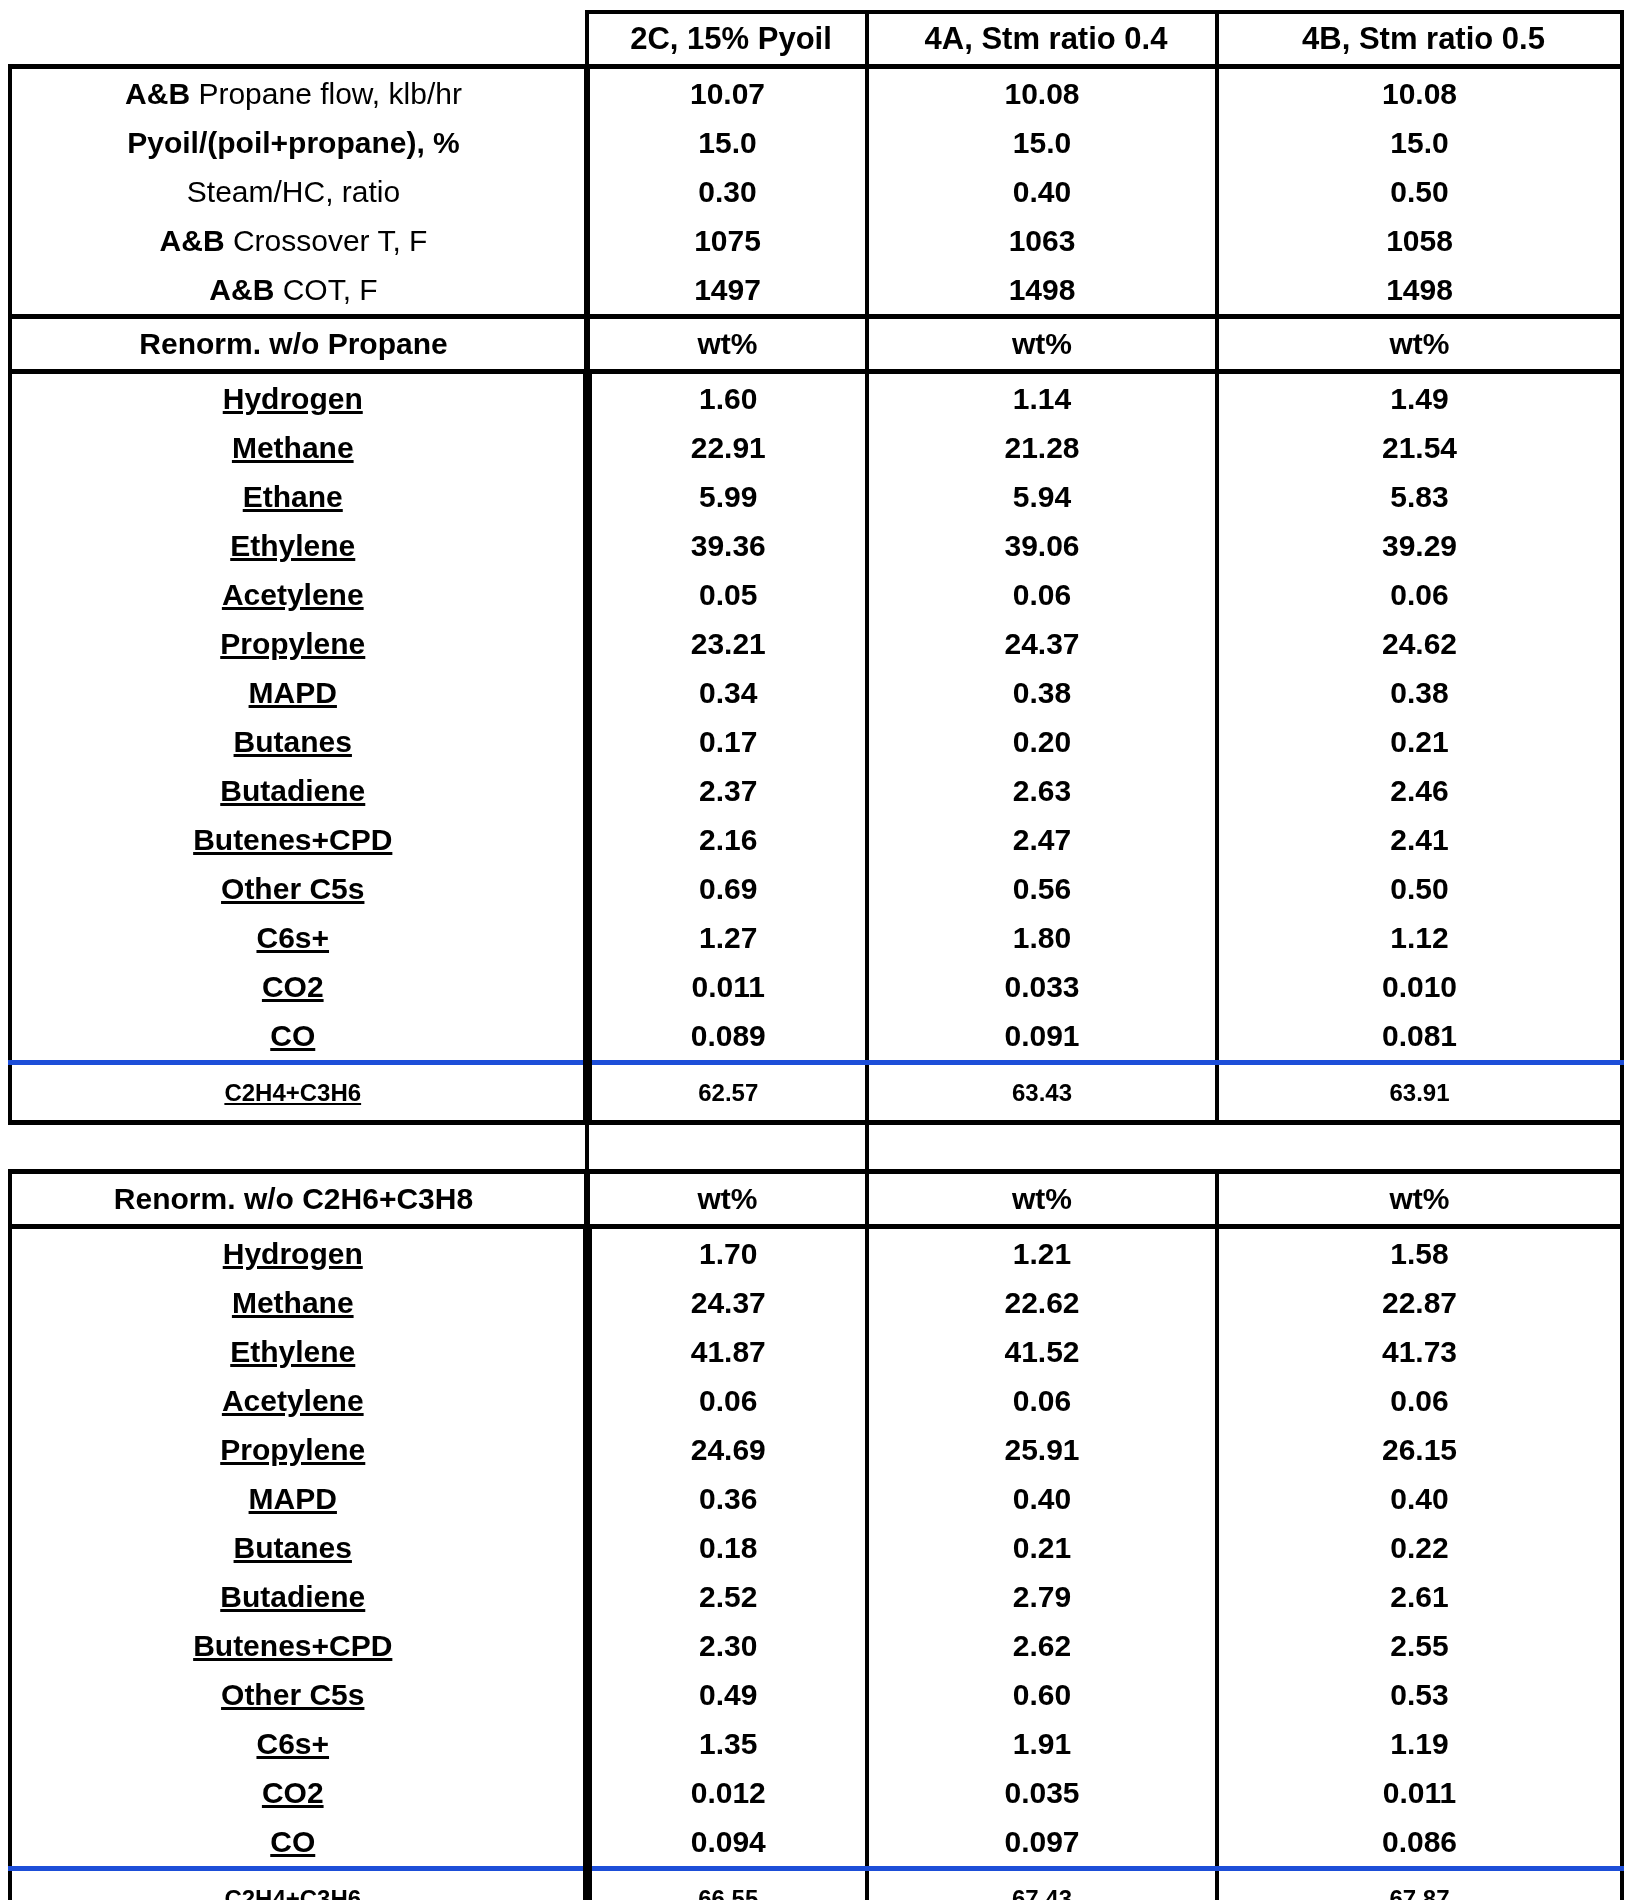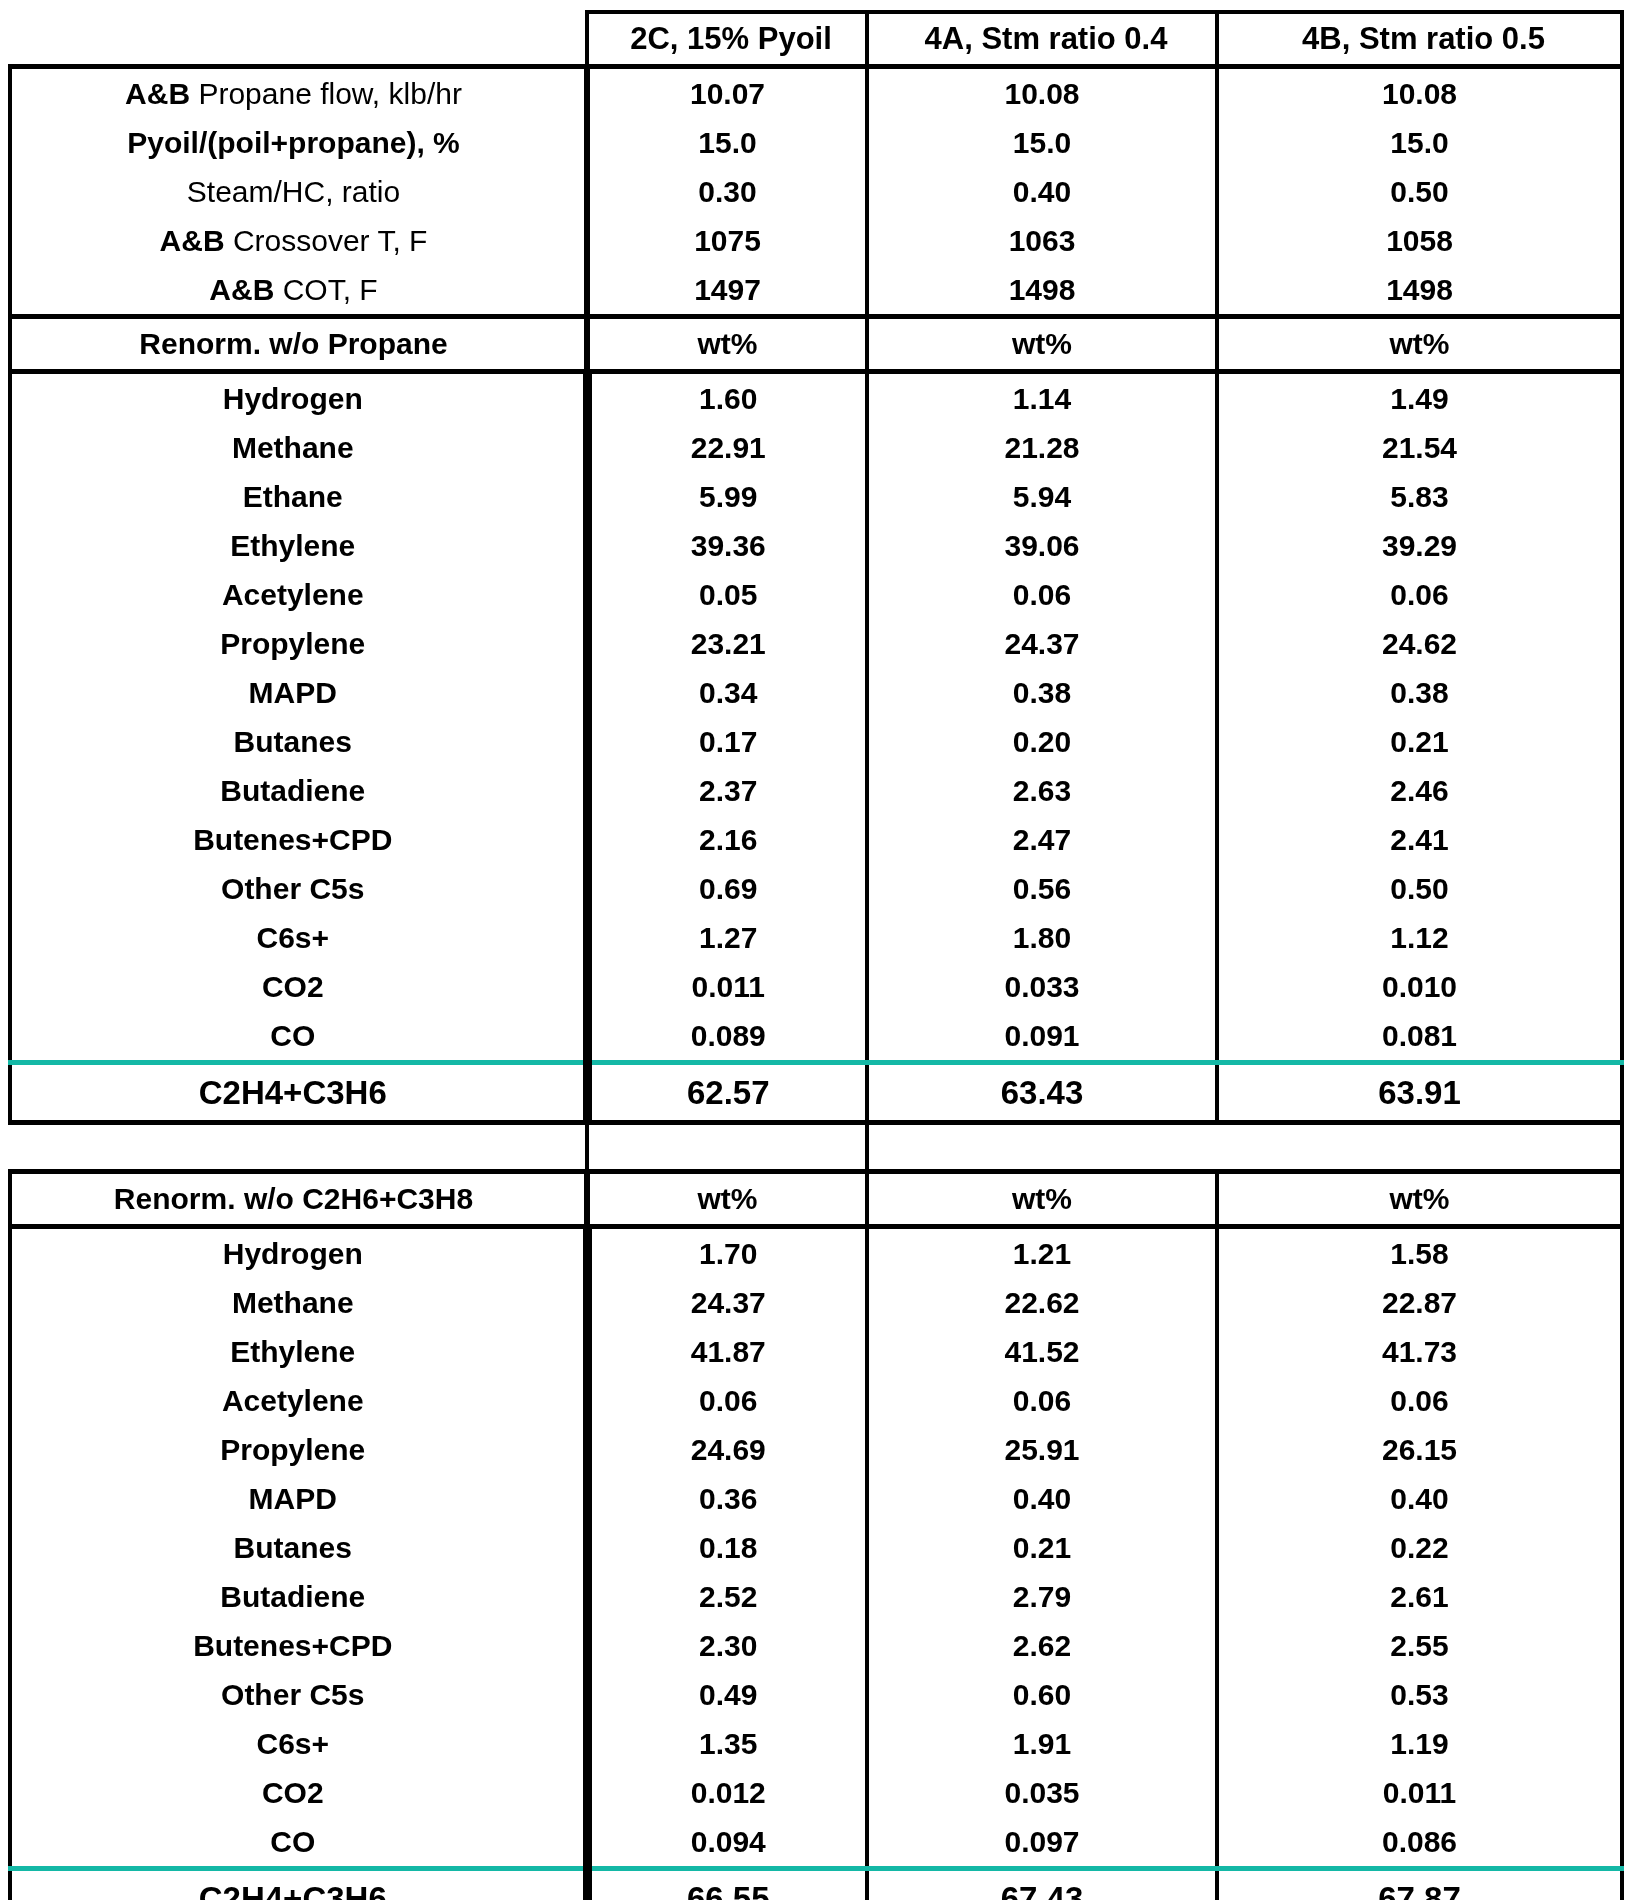--- a/index.html
+++ b/index.html
@@ -38,27 +38,27 @@
   
   .lbl{
     text-align:center;
     padding-right:9px;
     border-left:4px solid #000;
   }
   .lbl span{white-space:pre;}
   .lb{font-weight:700;}
   .lr{font-weight:400;}
   .sep6{border-right:6px solid #000;}
-  .sep8{border-right:9px solid #000;}
+  .sep8{border-right:9px solid #000;text-decoration:underline;}
   
   .val{text-align:center;border-right:4px solid #000;}
   
   .sec td{border-top:5px solid #000;border-bottom:5px solid #000;height:50px;}
   
-  .total td{border-top:5px solid #14b8a6;border-bottom:5px solid #000;height:55px;font-size:33px;}
+  .total td{border-top:5px solid #1d4ed8;border-bottom:5px solid #000;height:55px;font-size:24px;}
   
   .gap td{height:44px;border:none;}
   .gap .gs{border-right:4px solid #000;}
 </style>
 </head>
 <body>
 
 <table id="results-table">
   <colgroup>
     <col style="width:577px">

